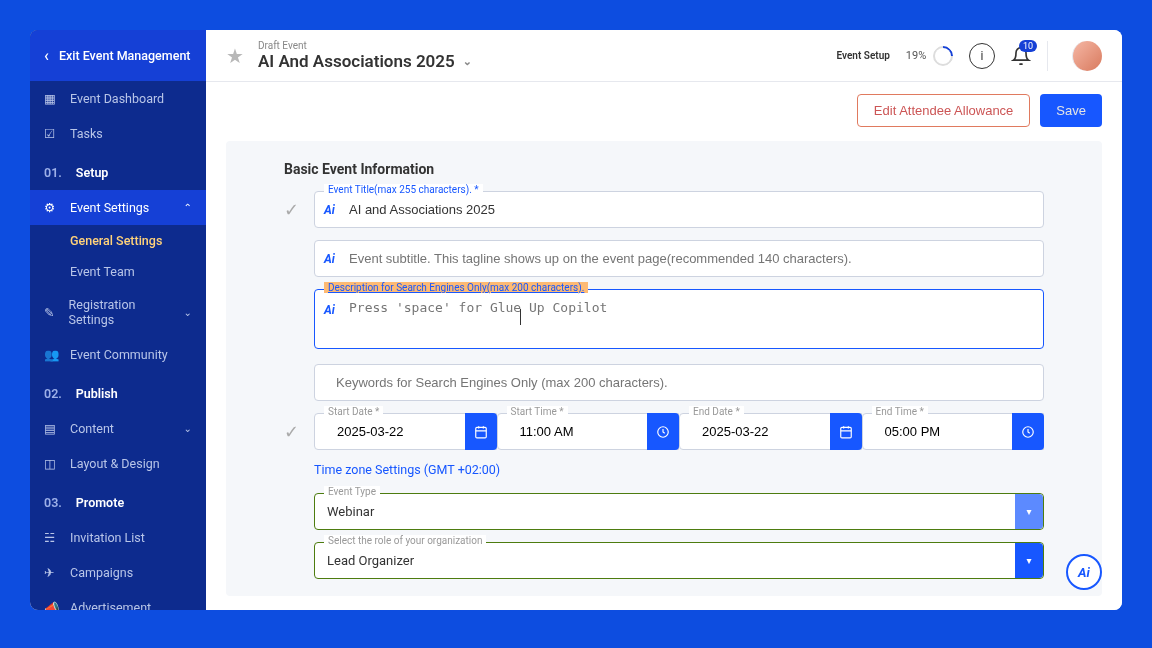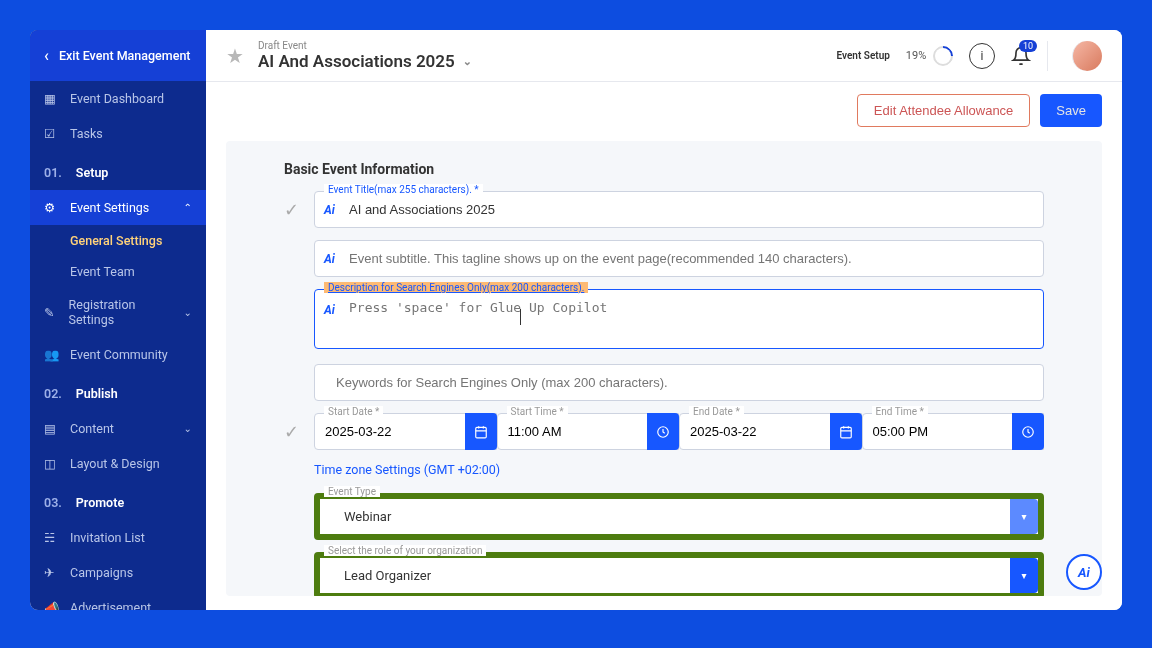--- a/index.html
+++ b/index.html
@@ -114,31 +114,31 @@
 .ai-icon { position:absolute; left:10px; top:50%; transform:translateY(-50%); color:#1757ff; font-size:12px; font-weight:bold; font-style:italic; }
 .ai-icon.top { top:14px; transform:none; }
 .textarea-box {
   width:100%; border:1.5px solid #1757ff; border-radius:4px; padding:10px 12px 10px 34px;
   background:#fff; font-size:13px; color:#999; min-height:60px; resize:none;
 }
 .placeholder { color:#999; }
 .date-row { display:flex; gap:0; }
 .date-field { position:relative; flex:1; }
 .date-field input {
-  width:100%; border:1px solid #cdd3e0; border-radius:4px 0 0 4px; padding:10px 10px;
+  width:100%; border:1px solid #cdd3e0; border-radius:4px 0 0 4px; padding:10px 22px;
   font-size:13px; background:#fff;
 }
 .date-field .iconbtn {
   position:absolute; right:0; top:0; bottom:0; width:32px; background:#1757ff;
   border-radius:0 4px 4px 0; display:flex;align-items:center;justify-content:center;
   color:#fff; cursor:pointer;
 }
 .tz-link { color:#1757ff; font-size:12.5px; margin: 8px 0 16px 30px; cursor:pointer; }
 .select-box {
-  width:100%; border:6px solid #4d7c0f; border-radius:4px; padding:10px 24px;
+  width:100%; border:1px solid #4d7c0f; border-radius:4px; padding:10px 12px;
   background:#fff; font-size:13px; position:relative; display:flex; align-items:center;
 }
 .select-box .dd-btn {
   position:absolute; right:0; top:0; bottom:0; width:28px; background:#5c8aff;
   border-radius:0 4px 4px 0; display:flex;align-items:center;justify-content:center;
   color:#fff; cursor:pointer; font-size:10px;
 }
 .select-box.sharp .dd-btn { background:#1757ff; }
 .float-ai {
   position:absolute; bottom:20px; right:20px; width:36px;height:36px;border-radius:50%;

